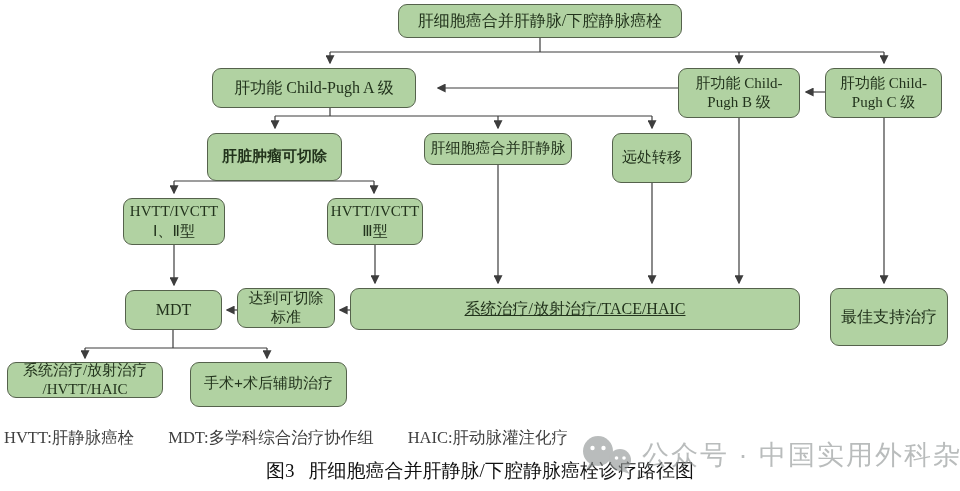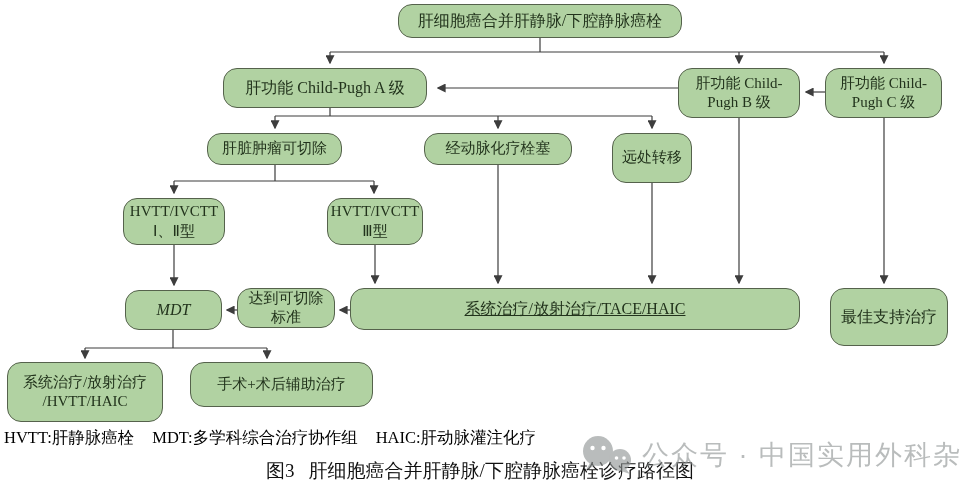--- a/index.html
+++ b/index.html
@@ -3,31 +3,31 @@
 <meta charset="utf-8">
 <style>
   html,body{margin:0;padding:0;}
   .stage{
     position:relative;width:960px;height:491px;background:#ffffff;
     font-family:"Liberation Serif", serif;overflow:hidden;
   }
   .wires{position:absolute;left:0;top:0;z-index:1;pointer-events:none;}
   .node{
     position:absolute;z-index:2;box-sizing:border-box;
-    background:#b1d2a2;border:1.4px solid #55624c;border-radius:14px;
+    background:#b1d2a2;border:1.4px solid #55624c;border-radius:9px;
     display:flex;flex-direction:column;align-items:center;justify-content:center;
     color:#22331c;line-height:1.3;
     font-size:15px;
   }
   .node .ln{display:block;}
   .fs16{font-size:16px;}
   .legend{
     position:absolute;left:4px;top:427px;width:952px;z-index:2;
-    display:flex;gap:18px;white-space:nowrap;
-    font-size:16.5px;color:#000000;
+    display:flex;gap:34px;white-space:nowrap;
+    font-size:16.5px;color:#404040;
   }
   .caption{
     position:absolute;left:0;top:458px;width:960px;z-index:2;
     text-align:center;font-size:19px;font-weight:400;color:#111;
   }
   .caption .cap-label{margin-right:14px;}
   .watermark{
     position:absolute;left:578px;top:435px;z-index:3;
     display:flex;align-items:center;gap:6px;opacity:0.62;
   }
@@ -72,79 +72,79 @@
       <path d="M173,330 V348 M85,348 H267"></path>
       <line x1="85" y1="348" x2="85" y2="358" marker-end="url(#ah)"></line>
       <line x1="267" y1="348" x2="267" y2="358" marker-end="url(#ah)"></line>
     </g>
   </svg>
 
   <div class="node fs16" style="left:398px;top:4px;width:284px;height:34px;">
     <span class="ln">肝细胞癌合并肝静脉/下腔静脉癌栓</span>
   </div>
 
-  <div class="node fs16" style="left:223px;top:68px;width:204px;height:40px;">
+  <div class="node fs16" style="left:212px;top:68px;width:204px;height:40px;">
     <span class="ln">肝功能 Child-Pugh A 级</span>
   </div>
 
   <div class="node" style="left:678px;top:68px;width:122px;height:50px;">
     <span class="ln">肝功能 Child-</span>
     <span class="ln">Pugh B 级</span>
   </div>
 
   <div class="node" style="left:825px;top:68px;width:117px;height:50px;">
     <span class="ln">肝功能 Child-</span>
     <span class="ln">Pugh C 级</span>
   </div>
 
-  <div class="node" style="left:207px;top:133px;width:135px;height:32px;">
+  <div class="node" style="left:207px;top:133px;width:135px;height:48px;font-weight:bold;">
     <span class="ln">肝脏肿瘤可切除</span>
   </div>
 
   <div class="node" style="left:424px;top:133px;width:148px;height:32px;">
-    <span class="ln">经动脉化疗栓塞</span>
+    <span class="ln">肝细胞癌合并肝静脉</span>
   </div>
 
   <div class="node" style="left:612px;top:133px;width:80px;height:50px;">
     <span class="ln">远处转移</span>
   </div>
 
   <div class="node" style="left:123px;top:198px;width:102px;height:47px;">
     <span class="ln">HVTT/IVCTT</span>
     <span class="ln">Ⅰ、Ⅱ型</span>
   </div>
 
   <div class="node" style="left:327px;top:198px;width:96px;height:47px;">
     <span class="ln">HVTT/IVCTT</span>
     <span class="ln">Ⅲ型</span>
   </div>
 
-  <div class="node fs16" style="left:125px;top:290px;width:97px;height:40px;font-style:italic;">
+  <div class="node fs16" style="left:125px;top:290px;width:97px;height:40px;">
     <span class="ln">MDT</span>
   </div>
 
   <div class="node" style="left:237px;top:288px;width:98px;height:40px;">
     <span class="ln">达到可切除</span>
     <span class="ln">标准</span>
   </div>
 
   <div class="node fs16" style="left:350px;top:288px;width:450px;height:42px;text-decoration:underline;">
     <span class="ln">系统治疗/放射治疗/TACE/HAIC</span>
   </div>
 
   <div class="node fs16" style="left:830px;top:288px;width:118px;height:58px;">
     <span class="ln">最佳支持治疗</span>
   </div>
 
-  <div class="node" style="left:7px;top:362px;width:156px;height:60px;">
+  <div class="node" style="left:7px;top:362px;width:156px;height:36px;">
     <span class="ln">系统治疗/放射治疗</span>
     <span class="ln">/HVTT/HAIC</span>
   </div>
 
-  <div class="node" style="left:190px;top:362px;width:183px;height:45px;">
+  <div class="node" style="left:190px;top:362px;width:157px;height:45px;font-family:Liberation Mono, monospace;">
     <span class="ln">手术+术后辅助治疗</span>
   </div>
 
   <div class="legend">
     <span>HVTT:肝静脉癌栓</span>
     <span>MDT:多学科综合治疗协作组</span>
     <span>HAIC:肝动脉灌注化疗</span>
   </div>
 
   <div class="watermark">

